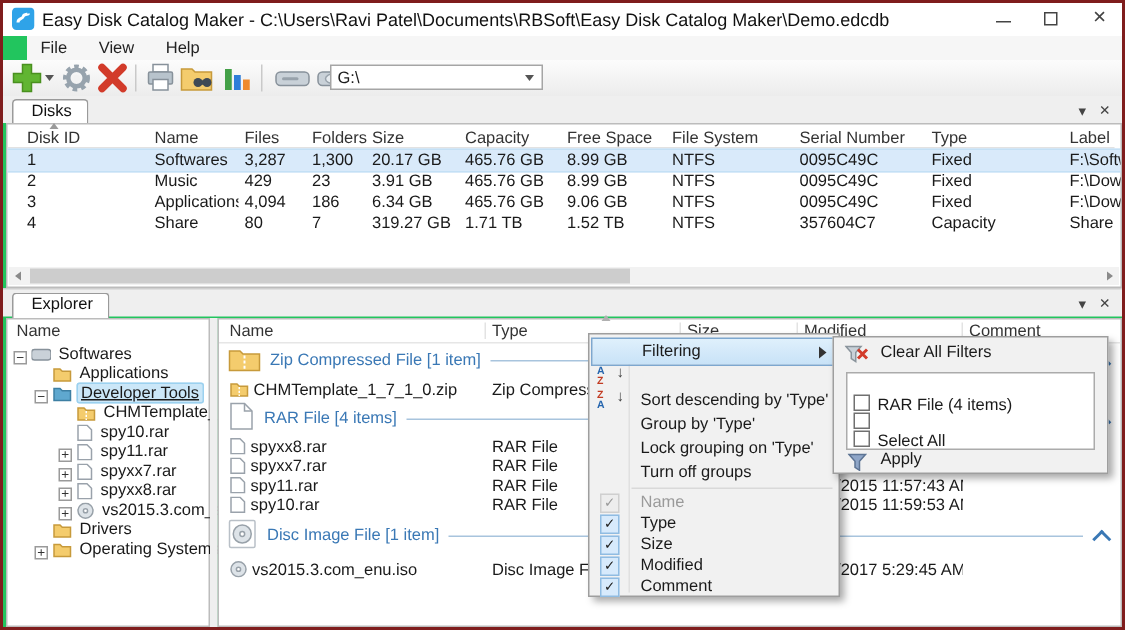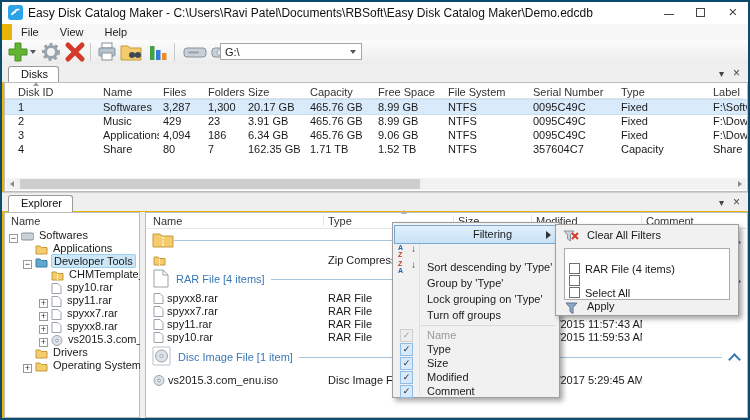--- a/index.html
+++ b/index.html
@@ -1,31 +1,31 @@
 <!DOCTYPE html>
 <html><head>
 <meta charset="utf-8">
 <style>
   html,body{margin:0;padding:0;background:#d8d8d8;font-family:"Liberation Sans",sans-serif;}
-  #win{position:relative;width:750px;height:420px;background:#eab308;border:2px solid #0c4a6e;
+  #win{position:relative;width:750px;height:420px;background:#22c55e;border:2px solid #7f1d1d;
        box-sizing:border-box;overflow:hidden;font-size:11px;color:#1a1a1a;}
   .abs{position:absolute;}
   .nowrap{white-space:nowrap;overflow:hidden;}
 
   
   #titlebar{left:0;top:0;right:0;height:22px;background:#ffffff;}
   #app-icon{left:6px;top:3px;}
   #title-text{left:26px;top:4px;font-size:12px;color:#111;}
   .winbtn{top:0;width:30px;height:22px;text-align:center;color:#444;cursor:default;}
   #btn-min{left:652px;} #btn-max{left:684px;} #btn-close{left:716px;font-size:15px;line-height:20px;}
   #btn-min i{position:absolute;left:10px;top:12px;width:10px;height:1px;background:#444;}
   #btn-max i{position:absolute;left:10px;top:6px;width:9px;height:9px;border:1px solid #444;box-sizing:border-box;}
 
   
-  #menubar{left:10px;top:22px;right:0;height:16px;background:#f6f6f6;}
+  #menubar{left:16px;top:22px;right:0;height:16px;background:#f6f6f6;}
   .menu-item{display:inline-block;padding:2px 9px;color:#222;}
 
   
   #toolbar{left:0;top:38px;right:0;height:24px;background:linear-gradient(#fcfcfc,#ececec);border-bottom:1px solid #d2d2d2;}
   .tbtn{top:1px;height:22px;}
   .tsep{top:3px;width:1px;height:18px;background:#c9c9c9;}
   #drive-combo{left:218px;top:3px;width:142px;height:17px;background:#fff;border:1px solid #a5a5a5;box-sizing:border-box;}
   #drive-combo .val{position:absolute;left:4px;top:2px;}
   .dd-arrow{position:absolute;width:0;height:0;border-left:3.5px solid transparent;border-right:3.5px solid transparent;border-top:4px solid #555;}
   #drive-combo .dd-arrow{right:5px;top:6px;}
@@ -56,21 +56,21 @@
   #disks-hscroll .thumb{position:absolute;left:14px;top:1px;width:400px;height:10px;background:#cdcdcd;}
   .sb-arrow{position:absolute;top:3px;width:0;height:0;border-top:3.5px solid transparent;border-bottom:3.5px solid transparent;}
   .sb-left{left:4px;border-right:4px solid #8a8a8a;}
   .sb-right{right:4px;border-left:4px solid #8a8a8a;}
 
   
   #tree-panel{left:2px;top:210px;width:136px;height:206px;background:#fff;border:1px solid #bcbcbc;box-sizing:border-box;}
   #tree-header{position:absolute;left:6px;top:2px;color:#333;}
   .titem{position:absolute;height:13px;line-height:13px;white-space:nowrap;}
   .titem .lbl{position:relative;top:-2px;padding:0 2px;}
-  .titem.sel .lbl{background:#cbe7f8;border:1px solid #9cd1ef;border-radius:2px;}
+  .titem.sel .lbl{background:#cbe7f8;border:1px solid #9cd1ef;border-radius:2px;text-decoration:underline;}
   .exp{display:inline-block;width:9px;height:9px;border:1px solid #9a9a9a;background:#fff;box-sizing:border-box;
        position:relative;vertical-align:middle;margin-right:3px;}
   .exp::before{position:absolute;left:0;top:-3px;width:7px;text-align:center;font-size:9px;color:#333;}
   .exp.minus::before{content:"−";} .exp.plus::before{content:"+";}
   .exp-spacer{display:inline-block;width:12px;}
   .ticon{display:inline-block;vertical-align:middle;margin-right:3px;}
 
   #splitter{left:138px;top:210px;width:5px;height:206px;background:#efefef;}
 
   #list-panel{left:143px;top:210px;width:603px;height:206px;background:#fff;border:1px solid #bcbcbc;box-sizing:border-box;}
@@ -84,21 +84,21 @@
   .grow .glabel{color:#3a78b5;margin:0 6px 0 6px;white-space:nowrap;}
   .grow .gline{flex:1;height:0;border-top:1px solid #a8c4dd;margin-right:8px;}
   .gcaret{width:7px;height:7px;border-top:2px solid #3a78b5;border-right:2px solid #3a78b5;
           transform:rotate(-45deg);margin:4px 2px 0 0;}
 
   
   #ctx-menu{left:390px;top:220px;width:168px;height:176px;background:#f1f1f1;border:1px solid #9e9e9e;
             box-shadow:3px 3px 5px rgba(0,0,0,.35);z-index:20;box-sizing:border-box;}
   #ctx-menu .gutterline{position:absolute;left:26px;top:2px;bottom:2px;width:1px;background:#e0e0e0;}
   .mi{position:absolute;left:1px;right:1px;padding-left:33px;line-height:16px;white-space:nowrap;}
-  .mi.hl{background:linear-gradient(#dff0fc,#c8e2f7);border:1px solid #7da7cf;box-sizing:border-box;left:1px;right:1px;text-align:center;}
+  .mi.hl{background:linear-gradient(#dff0fc,#c8e2f7);border:1px solid #7da7cf;box-sizing:border-box;left:1px;right:1px;}
   .mi-arrow{position:absolute;right:6px;top:5px;width:0;height:0;border-top:4px solid transparent;border-bottom:4px solid transparent;border-left:5px solid #333;}
   .sorticon{position:absolute;left:4px;top:1px;width:18px;height:14px;font-weight:bold;font-size:7px;line-height:7px;}
   .sorticon .a{color:#2565ae;} .sorticon .z{color:#c23b22;}
   .sorticon .ar{position:absolute;right:0;top:1px;font-size:10px;color:#444;font-weight:normal;}
   .msep{position:absolute;left:28px;right:4px;height:1px;background:#d9d9d9;}
   .mcheck{position:absolute;left:6px;top:1px;width:13px;height:13px;background:#d7eafc;border:1px solid #90bce2;
           box-sizing:border-box;text-align:center;line-height:11px;font-size:9px;color:#222;}
   .mcheck::before{content:"✓";}
   .mcheck.dis{background:#ededed;border-color:#cfcfcf;color:#9a9a9a;}
   .mi.dis{color:#9a9a9a;}
@@ -260,21 +260,21 @@
       <span class="dcell dc7">NTFS</span>
       <span class="dcell dc8">0095C49C</span>
       <span class="dcell dc9">Fixed</span>
       <span class="dcell dc10">F:\Downloa</span>
     </div>
     <div class="drow" style="top:59px;">
       <span class="dcell dc0">4</span>
       <span class="dcell dc1">Share</span>
       <span class="dcell dc2">80</span>
       <span class="dcell dc3">7</span>
-      <span class="dcell dc4">162.35 GB</span>
+      <span class="dcell dc4">319.27 GB</span>
       <span class="dcell dc5">1.71 TB</span>
       <span class="dcell dc6">1.52 TB</span>
       <span class="dcell dc7">NTFS</span>
       <span class="dcell dc8">357604C7</span>
       <span class="dcell dc9">Capacity</span>
       <span class="dcell dc10">Share</span>
     </div>
     <div class="abs" id="disks-hscroll">
       <span class="sb-arrow sb-left"></span>
       <span class="thumb"></span>
@@ -341,28 +341,29 @@
         <span class="hsep" style="left:307px;"></span>
       <span class="hsep" style="left:385px;"></span>
         <span class="hsep" style="left:495px;"></span>
     </div>
 
     <div class="grow" style="top:17px;">
       <span><svg width="22" height="18">
             <path d="M1 4 h7 l2 2 h11 v11 H1 z" fill="#f4cc6d" stroke="#c79a3b"></path>
             <path d="M11 7 V17" stroke="#fff" stroke-width="1.3" stroke-dasharray="2 1.4"></path>
           </svg></span>
+      <span class="glabel">Zip Compressed File [1 item]</span>
       <span class="gline"></span>
       <span class="gcaret"></span>
     </div>
     <div class="lrow" style="top:40px;">
       <span class="lcell lc-name"><svg width="13" height="11" style="vertical-align:-2px;">
             <path d="M1 2 h4 l1.5 1.5 H12 V10 H1 z" fill="#f4cc6d" stroke="#c79a3b"></path>
             <path d="M6.5 4 V10" stroke="#fff" stroke-width="1" stroke-dasharray="1.5 1"></path>
-          </svg> </span>
+          </svg> <span>CHMTemplate_1_7_1_0.zip</span></span>
       <span class="lcell lc-type">Zip Compressed File</span>
       <span class="lcell lc-mod"></span>
     </div>
 
     <div class="grow" style="top:56px;">
       <span><svg width="18" height="19">
             <path d="M2 1 h9 l5 5 V18 H2 z" fill="#fff" stroke="#9aa2ab"></path>
             <path d="M11 1 v5 h5" fill="none" stroke="#9aa2ab"></path>
           </svg></span>
       <span class="glabel">RAR File [4 items]</span>

